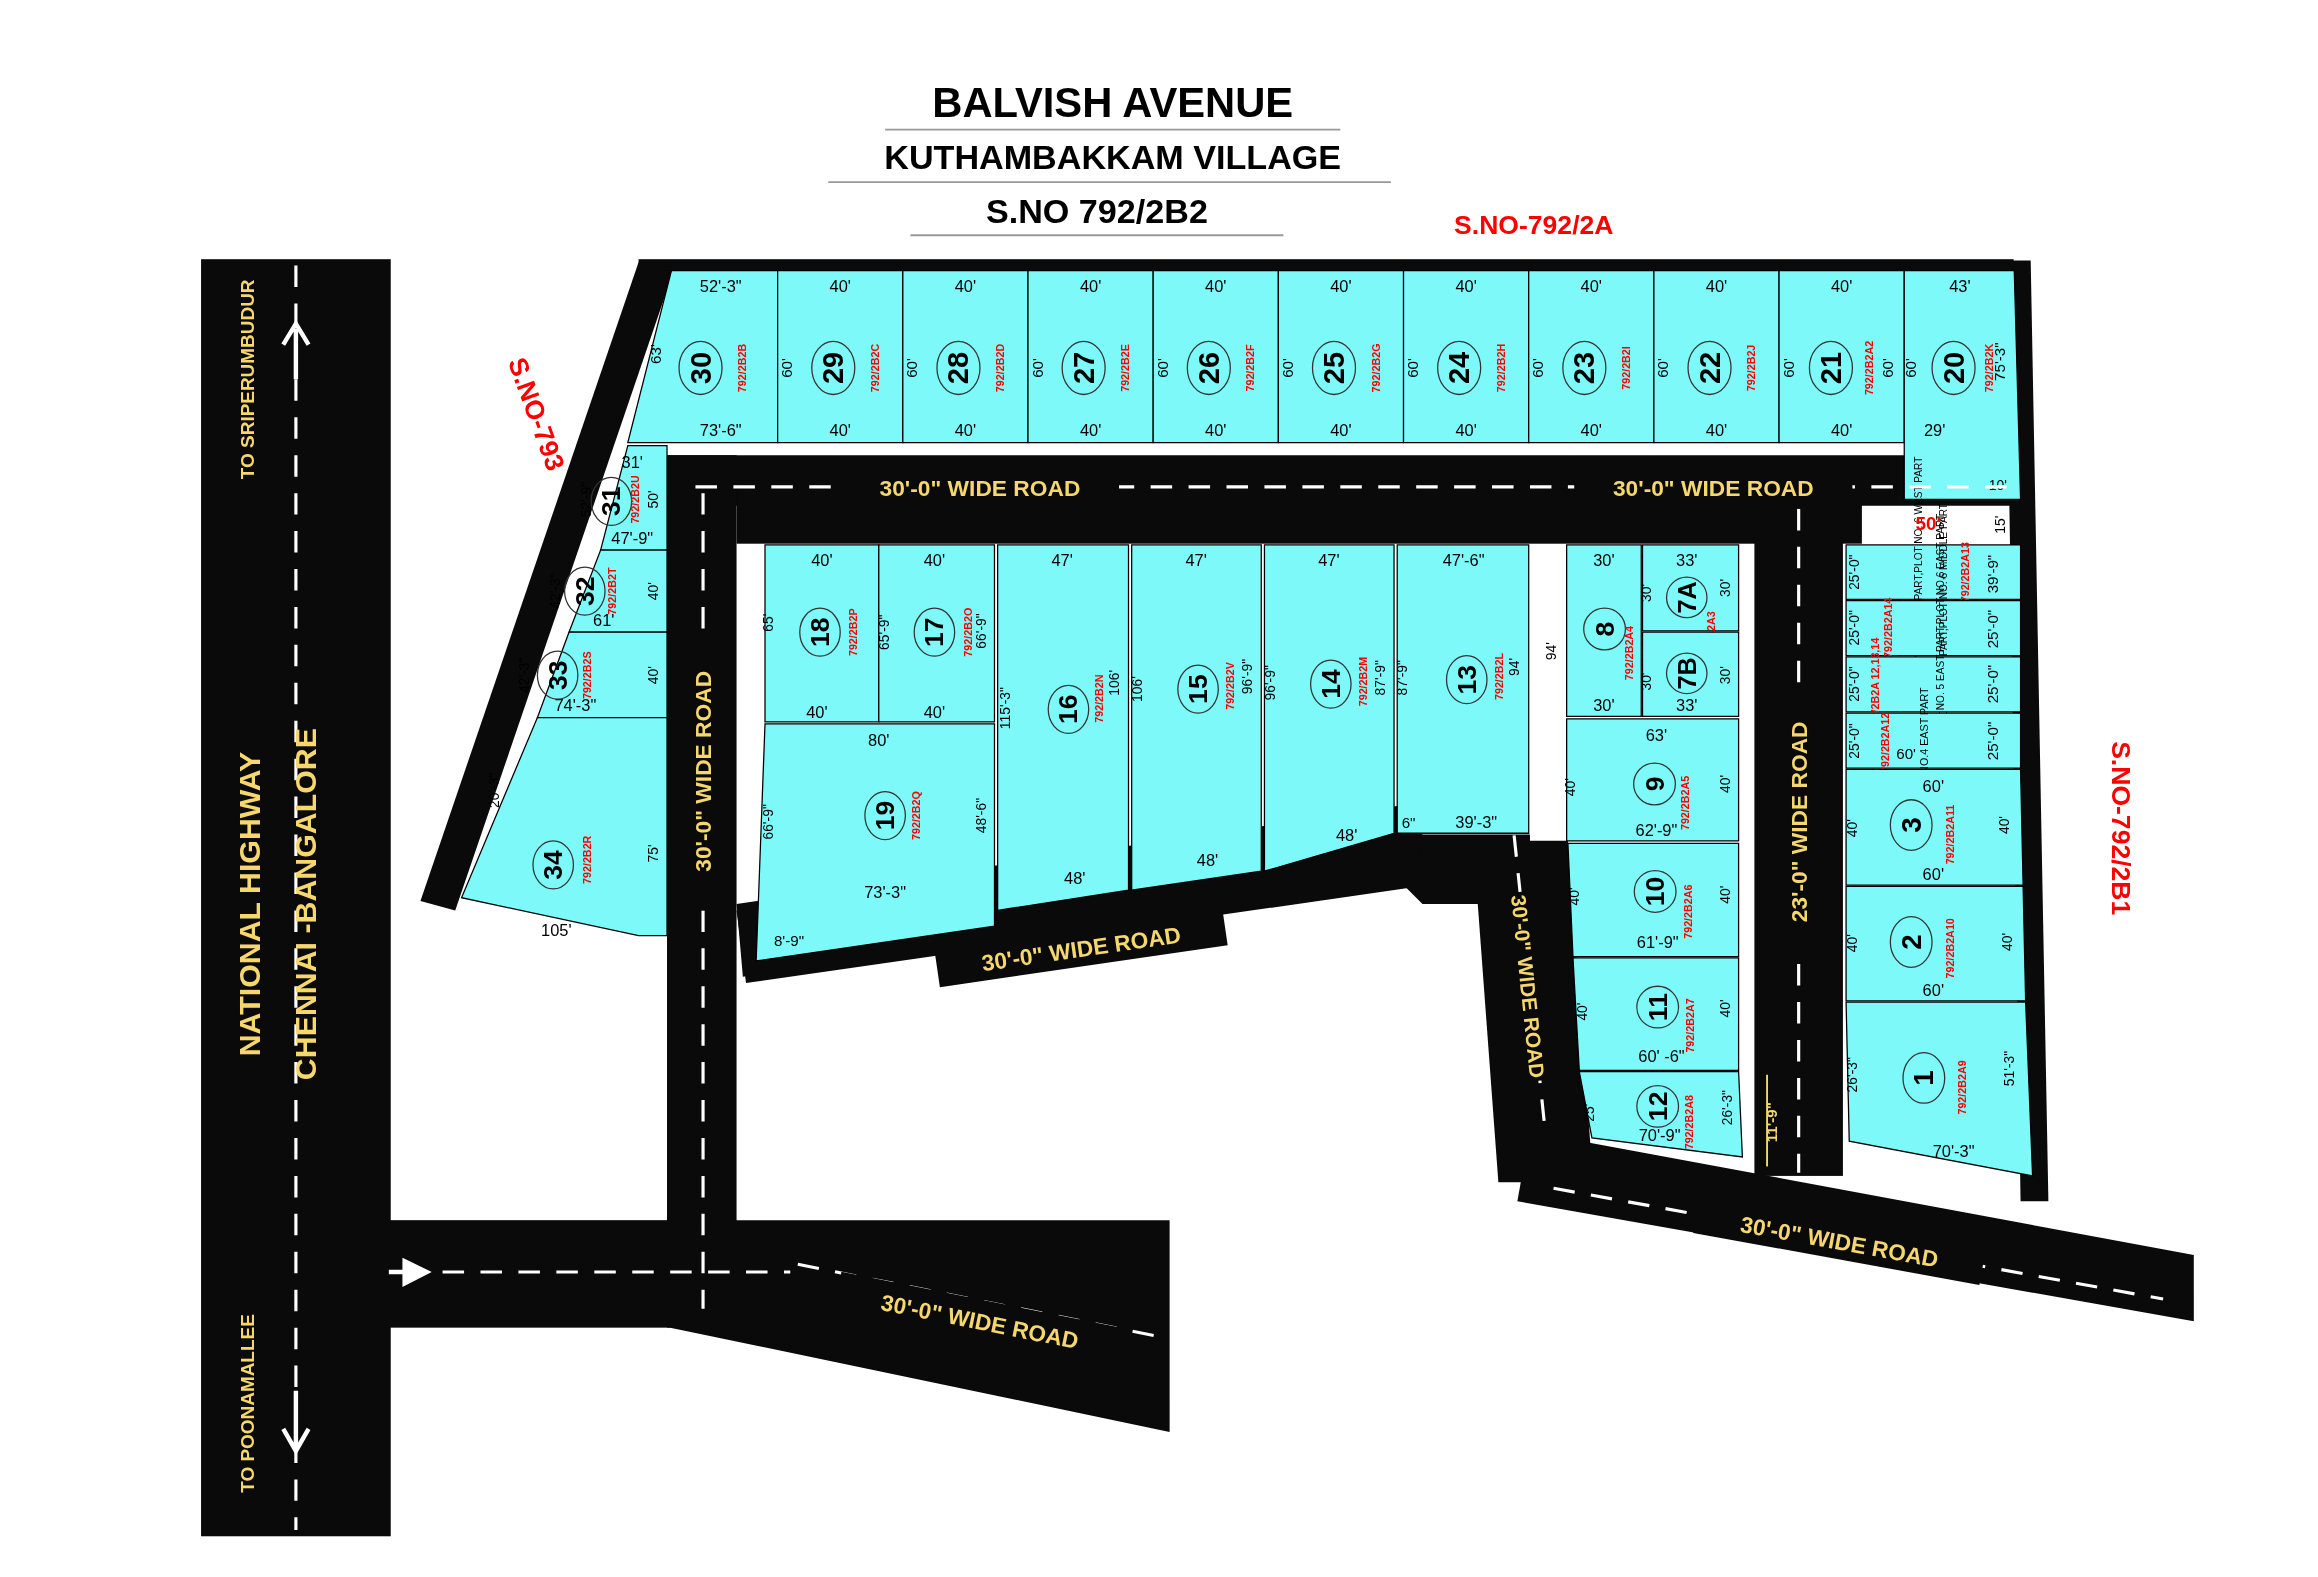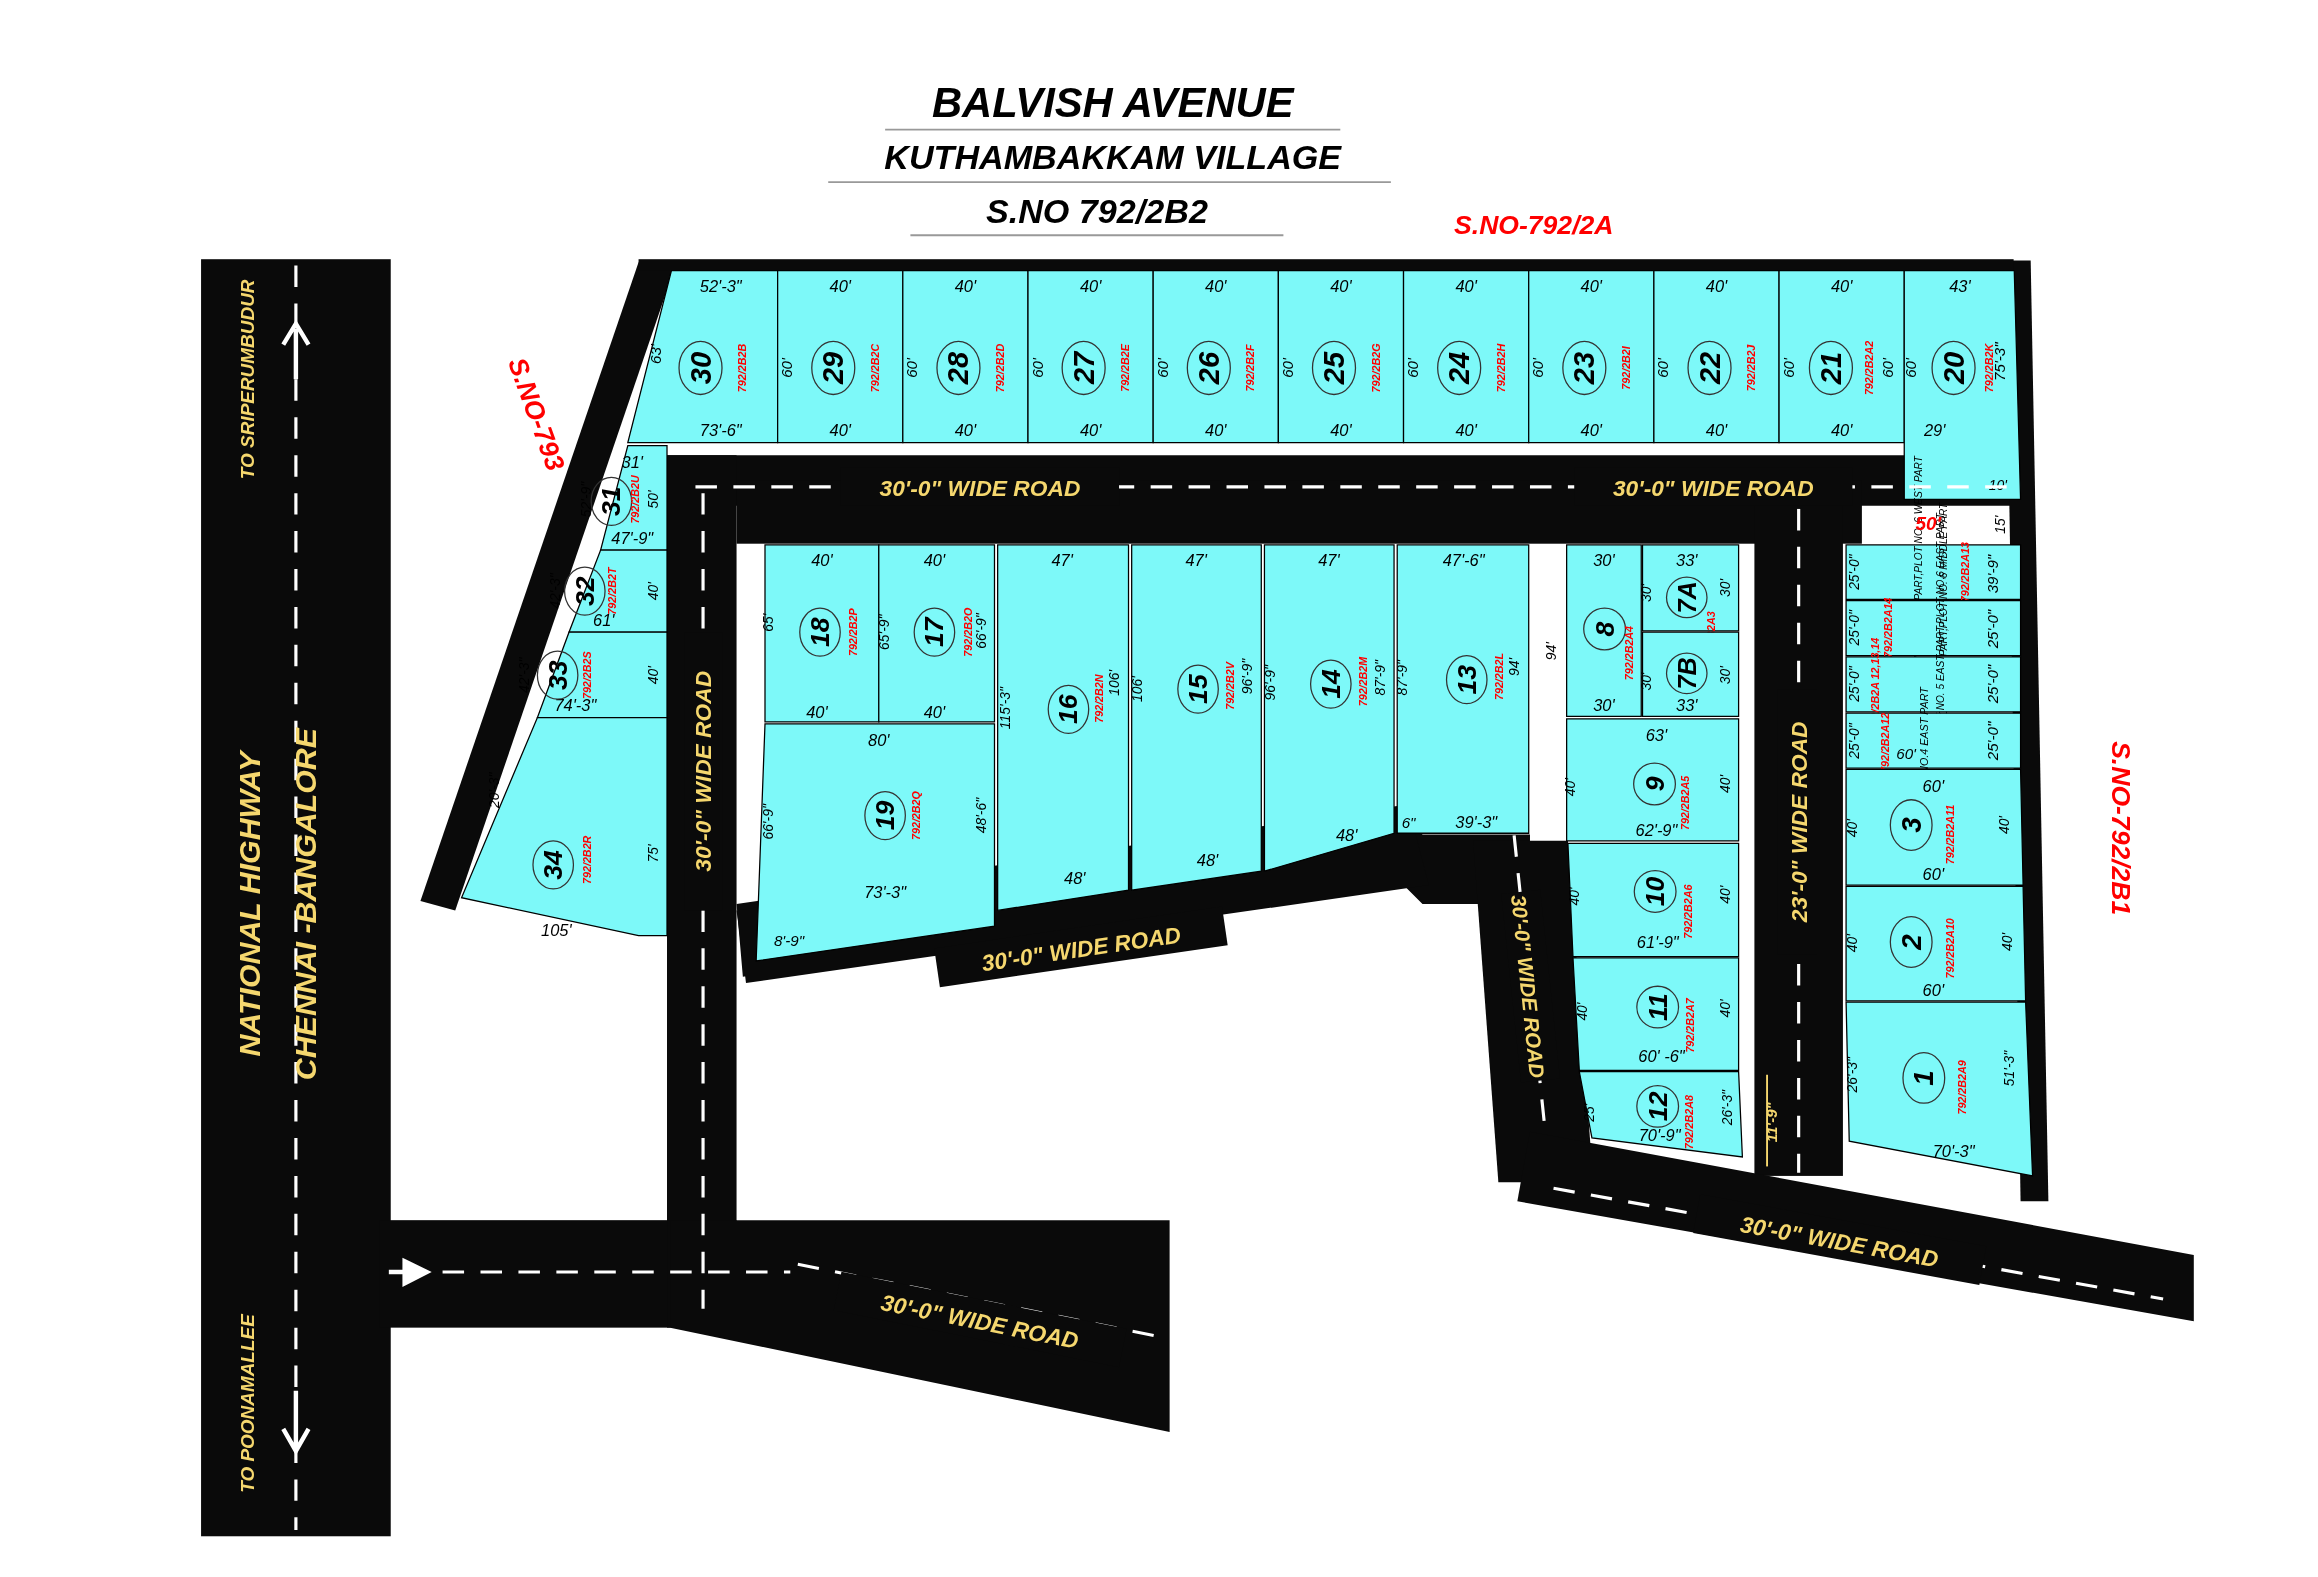--- a/index.html
+++ b/index.html
@@ -1,17 +1,17 @@
 <!DOCTYPE html>
 <html style="font-size:10px"><head>
 <meta charset="utf-8">
 <style>
   html,body{margin:0;padding:0;background:#fff;}
   body{font-family:"Liberation Sans",sans-serif;}
-  #stage{position:relative;width:2319px;height:1578px;background:#ffffff;overflow:hidden;font-style:italic;}
+  #stage{position:relative;width:2319px;height:1578px;background:#ffffff;overflow:hidden;}
   svg{position:absolute;left:0;top:0;}
   .ttl{font-family:"Liberation Sans",sans-serif;font-weight:bold;fill:#000;}
   .red{fill:#ff0000;font-weight:bold;}
   .yel{fill:#f5d76e;font-weight:bold;}
   .dim{fill:#000;font-family:"Liberation Sans",sans-serif;}
   .plotno{fill:#000;font-weight:bold;font-family:"Liberation Sans",sans-serif;}
   .lot{fill:#7df9f9;stroke:#000;stroke-width:2;}
   .road{fill:#0a0a0a;}
   .ell{fill:none;stroke:#333;stroke-width:2;}
   .dash{stroke:#fff;stroke-width:5;stroke-dasharray:34 26;fill:none;}

